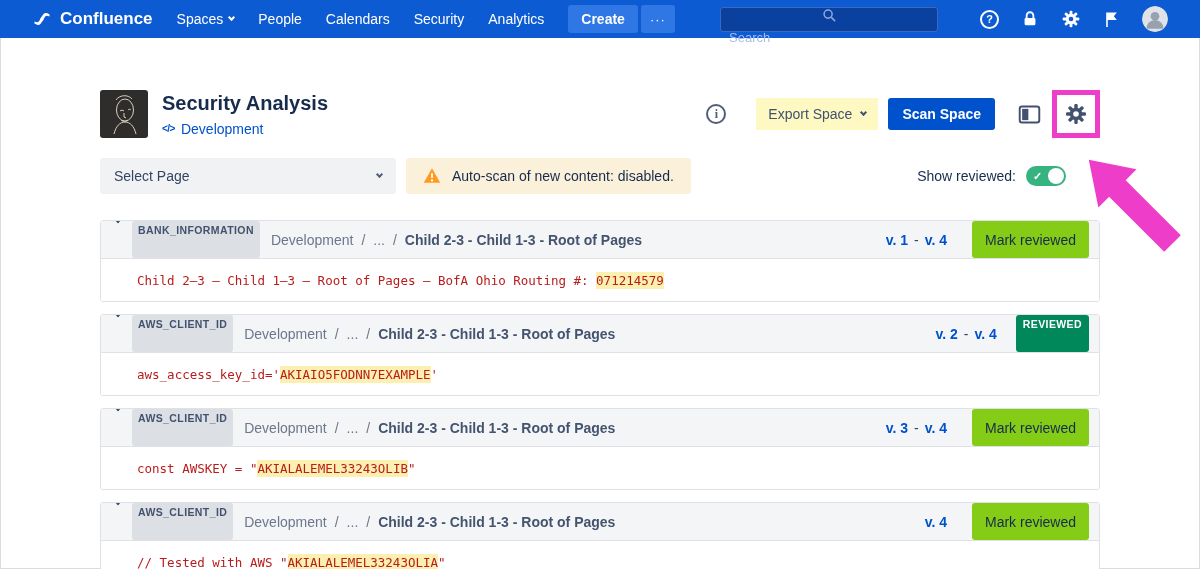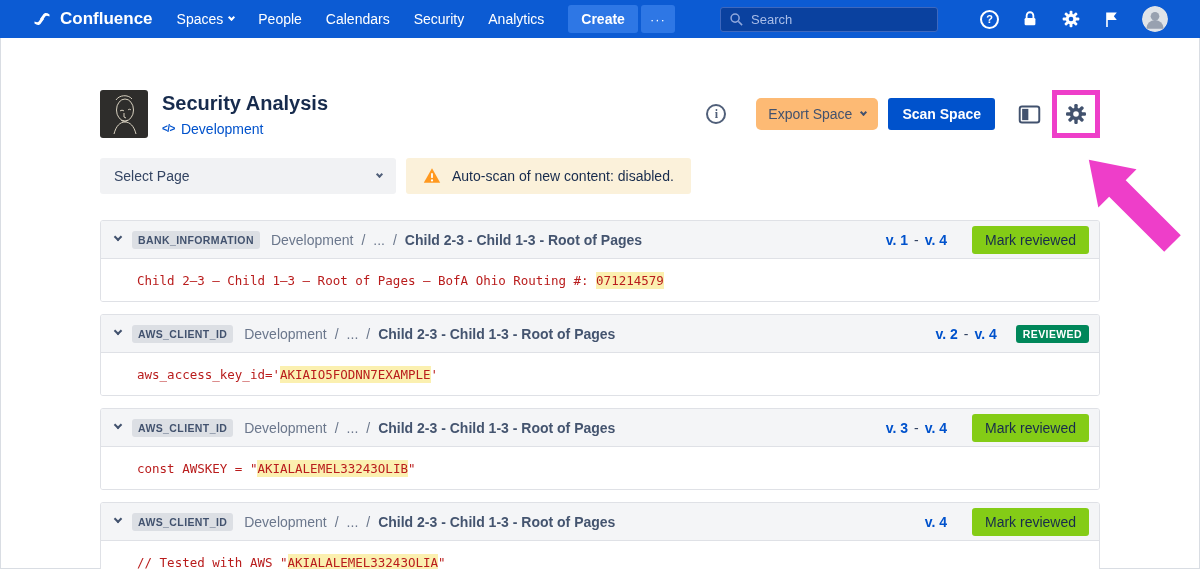--- a/index.html
+++ b/index.html
@@ -21,21 +21,21 @@
           transform: rotate(45deg); margin-top: -3px; }
   .chev.sm { width: 5px; height: 5px; }
   .create-group { display: flex; gap: 3px; }
   .btn-create { background: #2E77E5; color: #fff; font-size: 14px; font-weight: 600;
                 border: none; border-radius: 3px; padding: 6px 13px; cursor: pointer;
                 font-family: inherit; }
   .btn-more { background: #2E77E5; color: #fff; border: none; border-radius: 3px;
               padding: 6px 9px; font-size: 13px; letter-spacing: 1px; cursor: pointer; font-family: inherit; }
   .search { margin-left: auto; width: 218px; height: 25px; background: #0A419F;
             border: 1px solid #3E68BE; border-radius: 3px; display: flex;
-            align-items: center; padding: 0 8px; gap: 7px; }
+            align-items: center; padding: 0 8px; gap: 7px; flex-direction: column; }
   .search input { background: transparent; border: none; outline: none; color: #fff;
                   font-size: 13px; width: 100%; font-family: inherit; }
   .search input::placeholder { color: #A9BDE8; }
   .nav-icons { display: flex; align-items: center; gap: 22px; margin-left: 18px; }
   .icon-btn { background: none; border: none; padding: 0; cursor: pointer; display: flex; align-items: center; }
   .icon-help { width: 19px; height: 19px; border: 2px solid #fff; border-radius: 50%;
                display: flex; align-items: center; justify-content: center;
                font-size: 11px; font-weight: 700; color: #fff; }
   .avatar { width: 26px; height: 26px; border-radius: 50%; overflow: hidden; display: block; }
 
@@ -47,22 +47,22 @@
   .page-title { font-size: 20px; font-weight: 700; color: #172B4D; margin-bottom: 6px; }
   .dev-link { color: #0052CC; font-size: 14px; display: flex; align-items: center; gap: 6px;
               text-decoration: none; cursor: pointer; }
   .code-ico { font-size: 10px; font-weight: 700; letter-spacing: -0.5px; }
 
   .header-actions { margin-left: auto; display: flex; align-items: center; }
   .info-btn { width: 20px; height: 20px; border: 2px solid #505F79; border-radius: 50%;
               color: #505F79; font-weight: 700; font-size: 12px; display: flex;
               align-items: center; justify-content: center; background: none;
               margin-right: 30px; cursor: pointer; font-family: "Liberation Serif", serif; }
-  .btn-subtle { background: #fdba74; color: #42526E; font-size: 14px; padding: 8px 12px;
-                border-radius: 5px; display: flex; align-items: center; gap: 9px;
+  .btn-subtle { background: #fef9c3; color: #42526E; font-size: 14px; padding: 8px 12px;
+                border-radius: 0; display: flex; align-items: center; gap: 9px;
                 border: none; cursor: pointer; font-family: inherit; }
   .btn-primary { background: #0052CC; color: #fff; font-weight: 600; font-size: 14px;
                  padding: 8px 14px; border-radius: 3px; border: none; margin-left: 10px;
                  cursor: pointer; font-family: inherit; }
   .panel-btn { margin-left: 20px; background: none; border: none; padding: 3px; cursor: pointer; display: flex; }
   .hl-box { border: 5px solid #EE3EC9; margin-left: 8px; padding: 5px; display: flex; }
   .gear-btn { background: none; border: none; padding: 2px; cursor: pointer; display: flex; }
 
   
   .toolbar-row { display: flex; align-items: center; margin-top: 20px; }
@@ -78,21 +78,21 @@
   .toggle { width: 40px; height: 20px; border-radius: 10px; background: #36B37E;
             position: relative; border: none; cursor: pointer; }
   .toggle .knob { position: absolute; right: 2px; top: 2px; width: 16px; height: 16px;
                   border-radius: 50%; background: #fff; }
   .toggle .check { position: absolute; left: 7px; top: 2px; color: #fff; font-size: 11px;
                    font-weight: 700; line-height: 16px; }
 
   
   .findings { margin-top: 26px; display: flex; flex-direction: column; gap: 12px; }
   .card { border: 1px solid #DFE1E6; border-radius: 3px; overflow: hidden; background: #fff; }
-  .card-head { background: #F4F5F7; height: 38px; display: flex; align-items: center;
+  .card-head { background: #F4F5F7; height: 38px; display: flex; 
                padding: 0 10px 0 14px; gap: 11px; border-bottom: 1px solid #DFE1E6; cursor: pointer; }
   .chev-dark { color: #42526E; margin-top: -5px; }
   .badge { background: #DCDFE4; color: #42526E; font-size: 10.5px; font-weight: 700;
            letter-spacing: 0.4px; padding: 3px 6px; border-radius: 3px; white-space: nowrap; }
   .crumb { color: #6B778C; font-size: 14px; display: flex; gap: 8px; align-items: center; white-space: nowrap; }
   .crumb .page-name { color: #44546F; font-weight: bold; }
   .versions { margin-left: auto; display: flex; gap: 6px; font-size: 14px; align-items: center; }
   .vlink { color: #0052CC; font-weight: 600; text-decoration: none; cursor: pointer; }
   .vdash { color: #344563; }
   .rev-badge { background: #00875A; color: #fff; font-size: 10.5px; font-weight: 700;
@@ -263,20 +263,27 @@
       <div class="warn">
         <span style="display:flex">
           <svg viewBox="0 0 16 16" width="18" height="18">
             <path d="M8 1.2 15.3 14H.7z" fill="#FF991F"></path>
             <rect x="7.2" y="5.4" width="1.6" height="4.4" rx="0.8" fill="#fff"></rect>
             <circle cx="8" cy="11.9" r="1" fill="#fff"></circle>
           </svg>
         </span>
         <span>Auto-scan of new content: disabled.</span>
       </div>
+      <div class="show-reviewed">
+        <span>Show reviewed:</span>
+        <button class="toggle">
+          <span class="check">✓</span>
+          <span class="knob"></span>
+        </button>
+      </div>
     </div>
 
     <section class="findings">
 
       <article class="card">
         <div class="card-head">
           <span class="chev chev-dark"></span>
           <span class="badge">BANK_INFORMATION</span>
           <span class="crumb">
             <span>Development</span>

